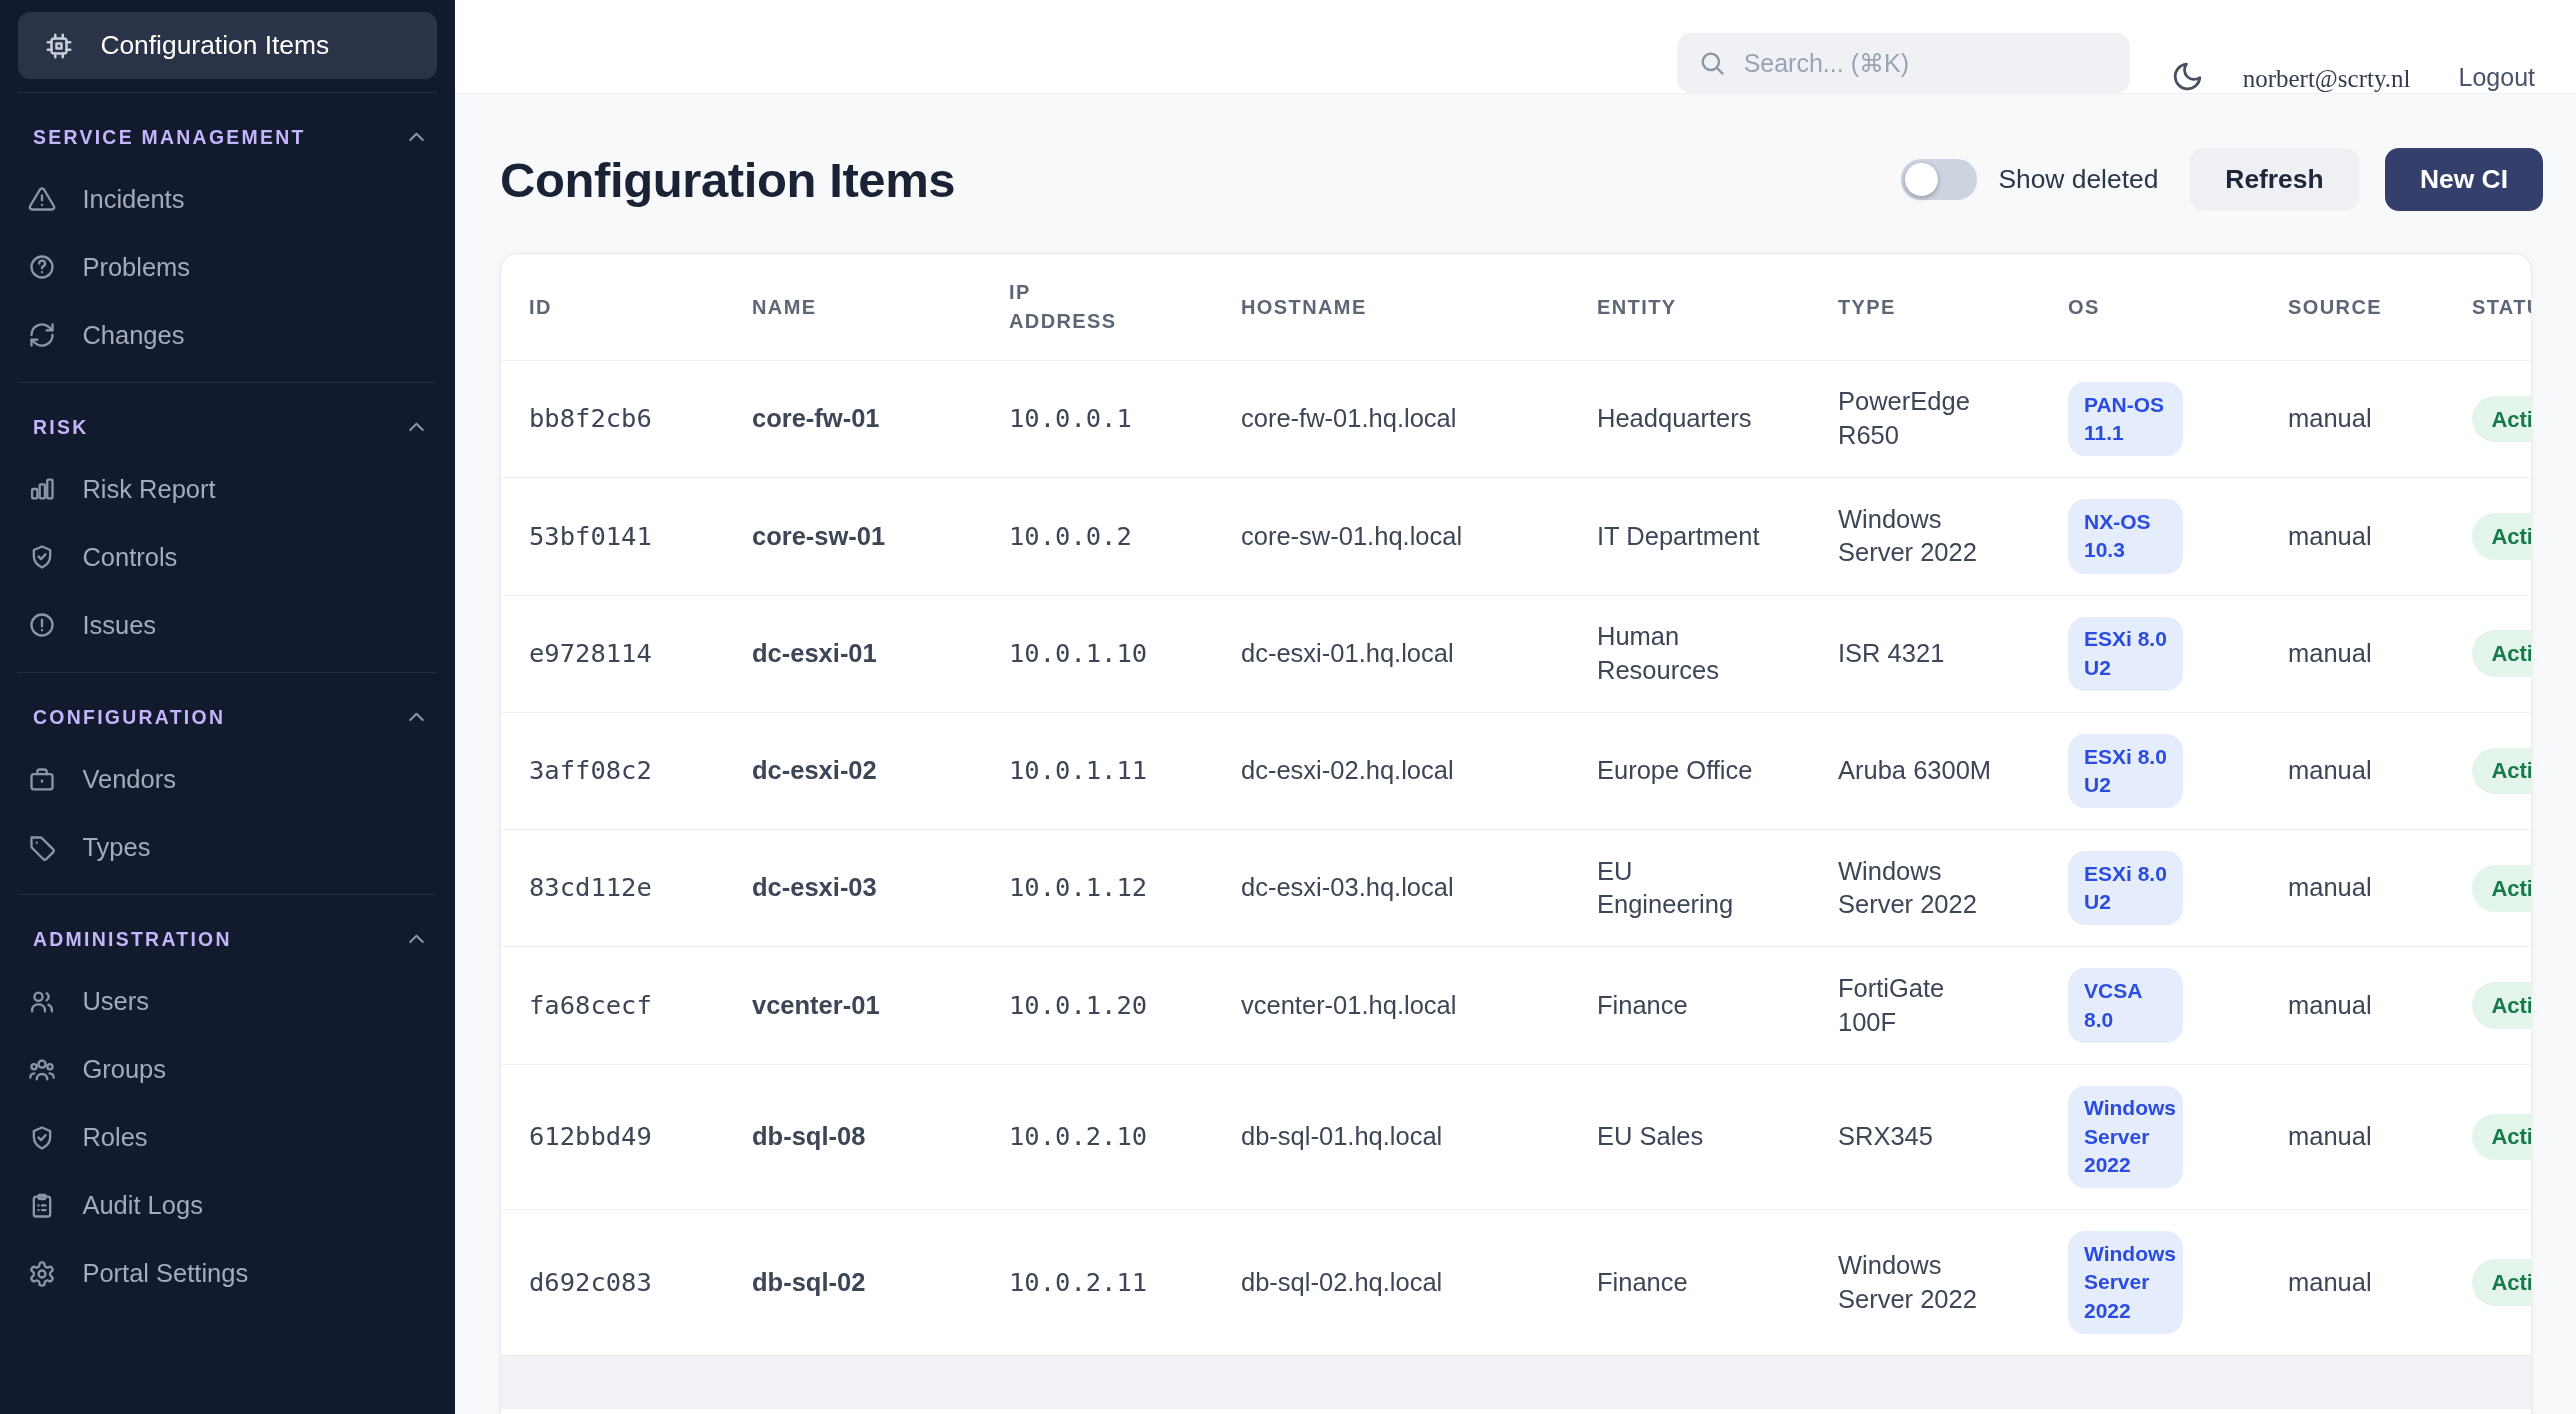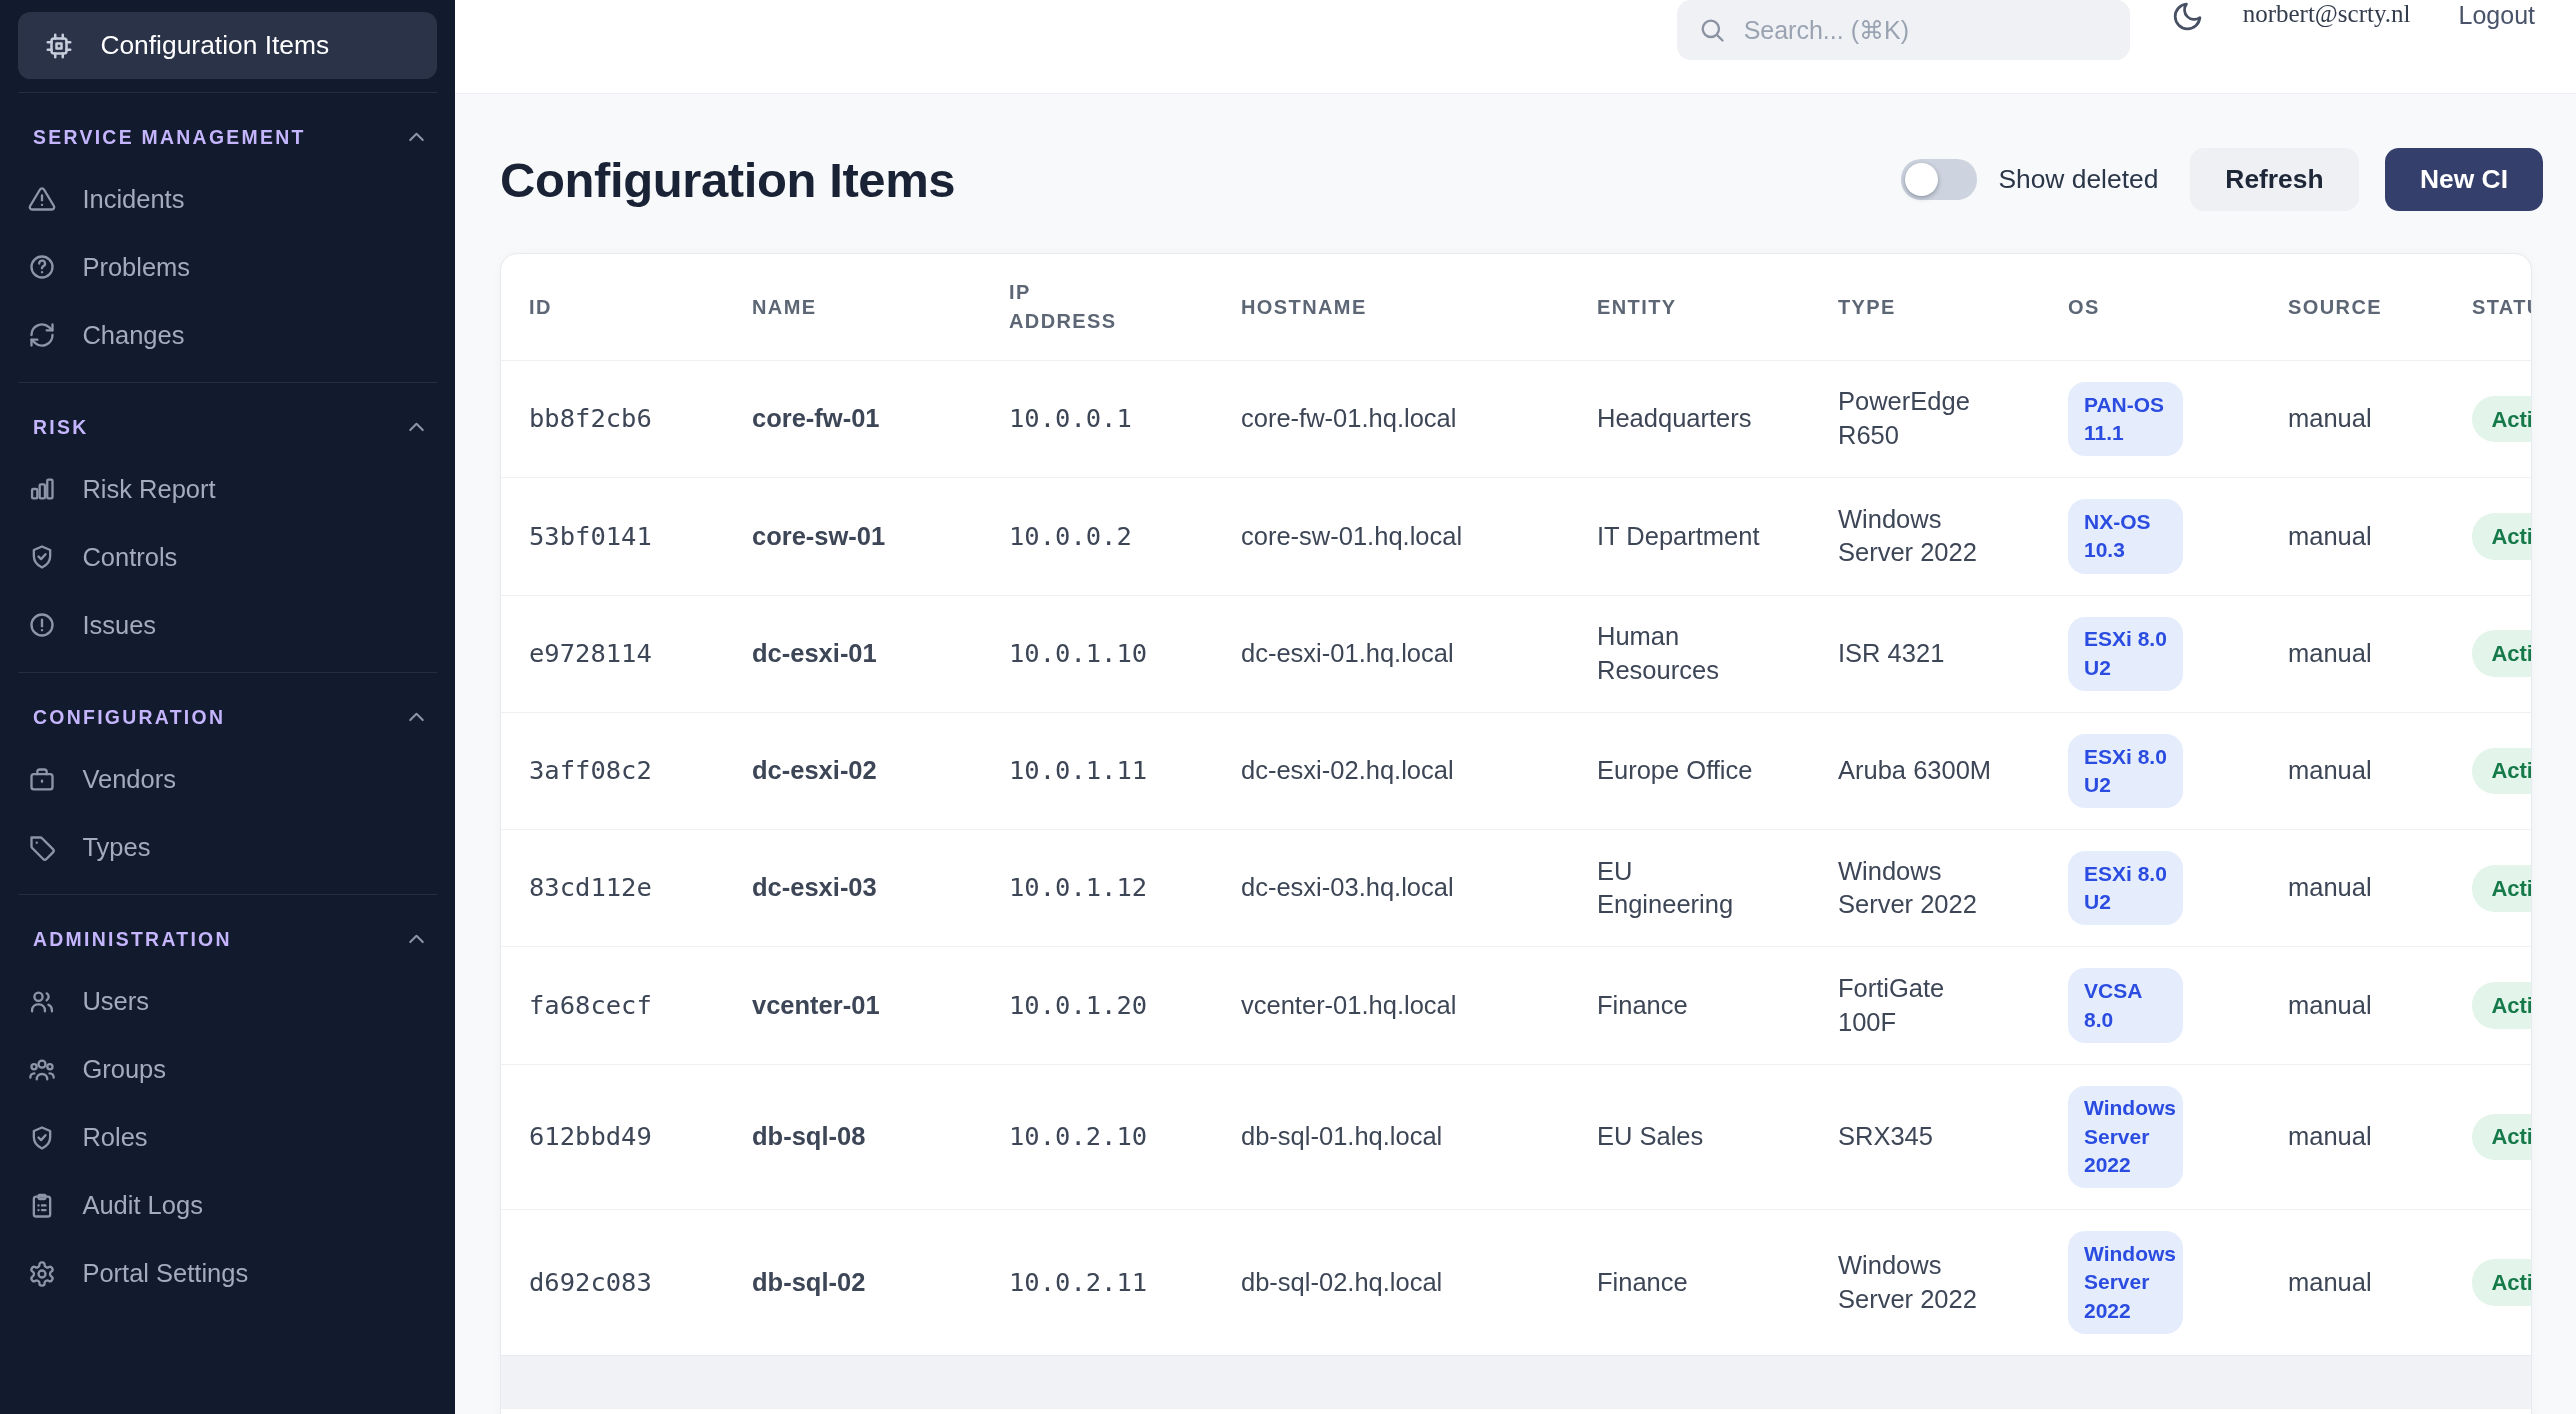--- a/index.html
+++ b/index.html
@@ -36,21 +36,21 @@
   .nav-list{margin-top:8.8px;text-align:right;}
   .nav-item{
     height:68px;display:flex;align-items:center;gap:26.4px;
     padding-left:28px;font-size:25.5px;color:#a3abbc;cursor:pointer;
   }
   .nav-item svg{width:28px;height:28px;color:#8d96a8;flex:0 0 auto;}
   
   .topbar{
     position:absolute;left:455px;right:0;top:0;height:93px;
     background:#ffffff;border-bottom:1.8px solid #eef0f4;
-    display:flex;align-items:flex-start;padding-right:35px;z-index:4;padding-left:48px;
+    display:flex;align-items:flex-end;padding-right:35px;z-index:4;padding-left:48px;
   }
   .searchbox{
     margin-left:auto;width:453px;height:60px;border-radius:14px;
     background:#f0f1f4;display:flex;align-items:center;gap:16px;
     padding:0 21px;box-sizing:border-box;
   }
   .searchbox svg{width:28px;height:28px;color:#8b93a3;flex:0 0 auto;}
   .searchbox input{
     border:none;outline:none;background:transparent;flex:1;
     font-size:25px;color:#333c4d;font-family:"Liberation Sans",sans-serif;

